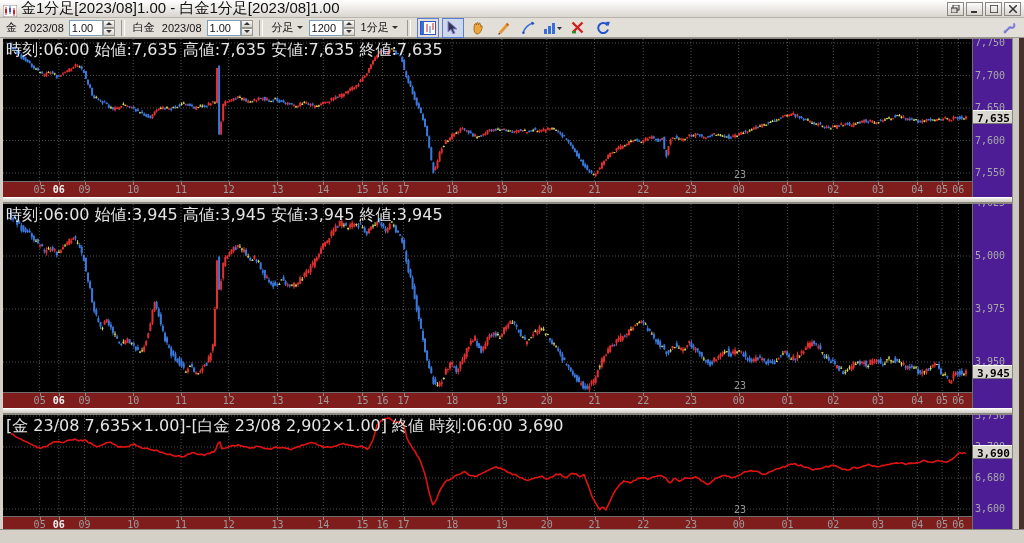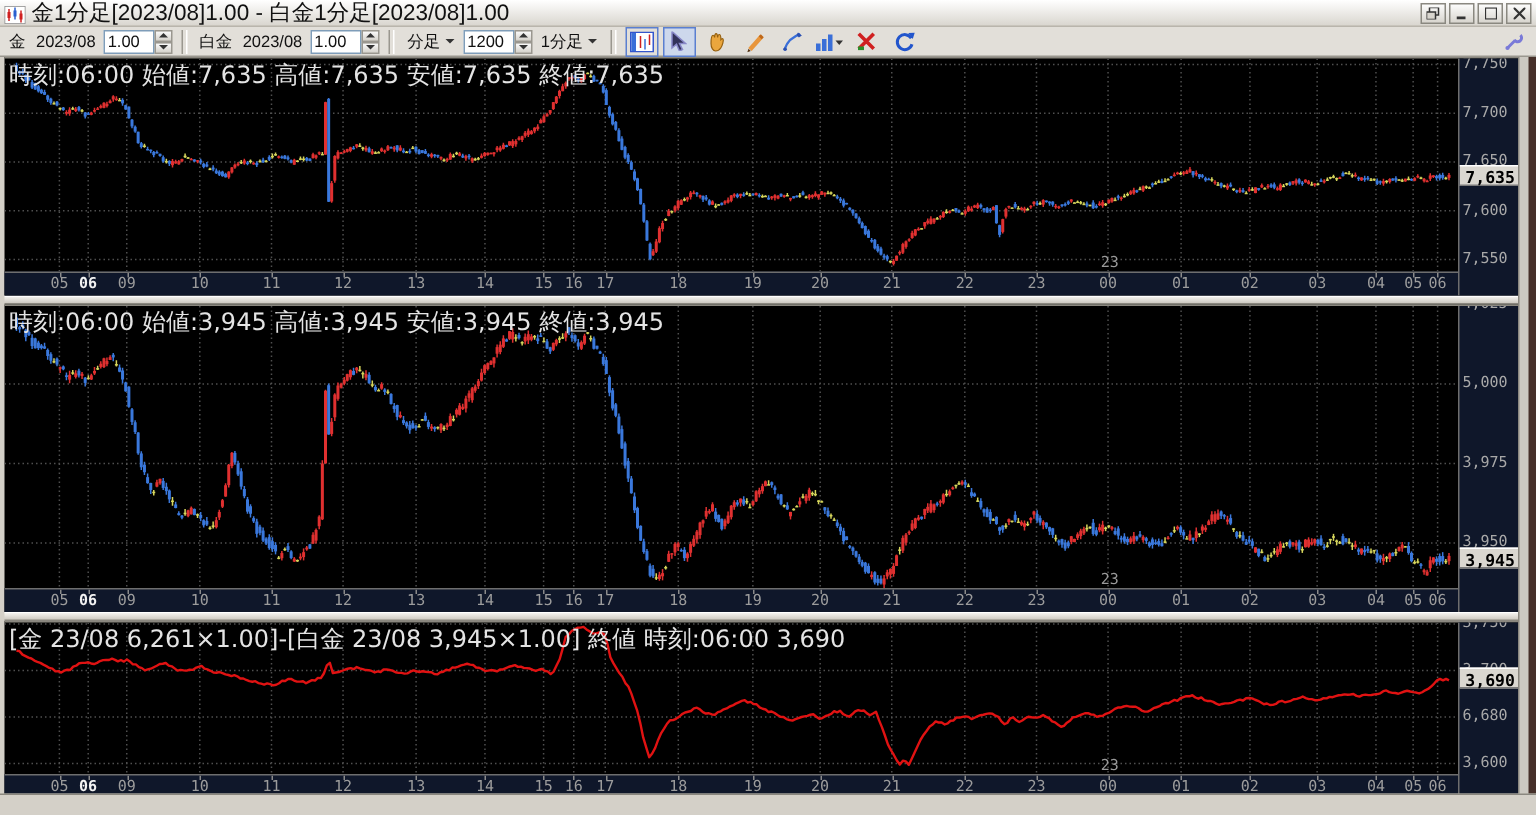--- a/index.html
+++ b/index.html
@@ -32,26 +32,26 @@
   .ibtn.framed{border:1px solid #5a7fd0;}
   .tb-right{margin-left:auto;display:flex;align-items:center;}
   
   .stack{position:relative;padding-left:3px;background:#d4d0c8;}
   .panel{background:#000;display:grid;grid-template-columns:969px 41px;grid-template-rows:1fr 16px;
      width:1010px;position:relative;border-top:1px solid #8a877f;}
   .plotwrap{position:relative;grid-column:1;grid-row:1;overflow:hidden;}
   .plotwrap svg{display:block;width:100%;height:100%;}
   .info{position:absolute;left:3px;top:1px;font-size:16px;color:#e4e4e4;white-space:nowrap;
      font-family:"DejaVu Sans","Liberation Sans",sans-serif;}
-  .axisrow{grid-column:1;grid-row:2;position:relative;background:#0f172a;border-top:1px solid #6e6e6e;overflow:hidden;}
+  .axisrow{grid-column:1;grid-row:2;position:relative;background:#7f1d1d;border-top:1px solid #6e6e6e;overflow:hidden;}
   .ticklabel{position:absolute;top:2px;transform:translateX(-50%);font-size:10px;color:#9c9c9c;
      font-family:"DejaVu Sans Mono","Liberation Mono",monospace;}
   .ticklabel.hl{color:#f2f2f2;font-weight:bold;}
   .tickmark{position:absolute;top:0;width:1px;height:3px;background:#8a8a8a;}
-  .ycol{grid-column:2;grid-row:1/3;position:relative;background:#0f172a;border-left:1px solid #6e6e6e;overflow:hidden;}
+  .ycol{grid-column:2;grid-row:1/3;position:relative;background:#4c1d95;border-left:1px solid #6e6e6e;overflow:hidden;}
   .ylabel{position:absolute;left:2px;font-size:10px;color:#a8a8a8;
      font-family:"DejaVu Sans Mono","Liberation Mono",monospace;}
   .pricebox{position:absolute;left:0;right:0;height:14px;background:#dad7d0;color:#000;
      font-size:11px;font-weight:bold;text-align:right;padding:1px 3px 0 0;box-sizing:border-box;
      border-top:1px solid #fff;border-bottom:1px solid #7a7a7a;
      font-family:"DejaVu Sans Mono","Liberation Mono",monospace;}
   .sep{height:6px;background:linear-gradient(#f2f0ec,#cdc9c1);border-top:1px solid #fff;
      border-bottom:1px solid #8a877f;width:1010px;box-sizing:border-box;}
   .bottomedge{position:absolute;left:0;right:0;bottom:0;height:13px;background:#d4d0c8;border-top:1px solid #8a877f;}
   .gutter-gray{position:absolute;top:38px;bottom:13px;right:5px;width:6px;background:#ccc9c2;border-left:1px solid #8a877f;}
@@ -2268,21 +2268,21 @@
           <line x1="735.7" x2="735.7" y1="0" y2="101" stroke="#4f4f4f" stroke-dasharray="1 2"></line>
           <line x1="784.4" x2="784.4" y1="0" y2="101" stroke="#4f4f4f" stroke-dasharray="1 2"></line>
           <line x1="830.3" x2="830.3" y1="0" y2="101" stroke="#4f4f4f" stroke-dasharray="1 2"></line>
           <line x1="875.1" x2="875.1" y1="0" y2="101" stroke="#4f4f4f" stroke-dasharray="1 2"></line>
           <line x1="914.3" x2="914.3" y1="0" y2="101" stroke="#4f4f4f" stroke-dasharray="1 2"></line>
           <line x1="939.1" x2="939.1" y1="0" y2="101" stroke="#4f4f4f" stroke-dasharray="1 2"></line>
           <line x1="955.4" x2="955.4" y1="0" y2="101" stroke="#4f4f4f" stroke-dasharray="1 2"></line>
           <polyline points="8.0,18.8 10.0,19.1 12.0,21.4 14.0,22.4 16.0,23.4 17.9,24.0 19.9,25.4 21.9,26.2 23.9,26.9 25.9,28.1 27.9,29.1 29.9,30.3 31.9,30.8 33.9,32.6 35.9,32.4 37.8,33.4 39.8,32.1 41.8,31.5 43.8,31.7 45.8,29.4 47.8,28.8 49.8,27.2 51.8,26.9 53.8,26.9 55.8,26.5 57.7,27.3 59.7,27.7 61.7,26.9 63.7,25.7 65.7,25.1 67.7,25.0 69.7,25.0 71.7,24.1 73.7,24.9 75.6,25.9 77.6,25.0 79.6,26.1 81.6,24.6 83.6,26.0 85.6,27.9 87.6,27.9 89.6,29.7 91.6,30.4 93.6,31.9 95.5,31.3 97.5,30.8 99.5,29.8 101.5,28.8 103.5,27.7 105.5,27.5 107.5,27.0 109.5,28.7 111.5,29.2 113.4,30.6 115.4,32.1 117.4,31.6 119.4,31.9 121.4,32.1 123.4,31.5 125.4,31.6 127.4,30.3 129.4,29.6 131.4,28.9 133.3,30.7 135.3,31.3 137.3,32.2 139.3,33.3 141.3,33.5 143.3,33.0 145.3,33.8 147.3,34.6 149.3,35.0 151.3,35.7 153.2,35.1 155.2,35.9 157.2,37.3 159.2,37.3 161.2,38.3 163.2,39.1 165.2,39.5 167.2,39.1 169.2,40.4 171.1,40.8 173.1,41.4 175.1,40.6 177.1,41.1 179.1,41.9 181.1,41.5 183.1,40.5 185.1,38.8 187.1,39.0 189.1,37.7 191.0,37.6 193.0,38.7 195.0,39.4 197.0,39.4 199.0,39.2 201.0,40.5 203.0,39.4 205.0,38.4 207.0,38.7 208.9,36.9 210.9,37.1 212.9,34.0 214.9,28.6 216.9,26.9 218.9,33.7 220.9,33.3 222.9,33.0 224.9,32.3 226.9,31.5 228.8,30.8 230.8,30.4 232.8,31.1 234.8,29.7 236.8,30.6 238.8,31.1 240.8,31.7 242.8,31.8 244.8,32.3 246.8,33.3 248.7,32.6 250.7,33.0 252.7,31.3 254.7,31.3 256.7,31.7 258.7,32.1 260.7,33.2 262.7,33.6 264.7,33.6 266.6,34.1 268.6,33.9 270.6,32.8 272.6,31.9 274.6,32.5 276.6,33.0 278.6,32.5 280.6,32.8 282.6,33.1 284.6,33.2 286.5,34.3 288.5,34.6 290.5,33.2 292.5,32.8 294.5,31.5 296.5,31.9 298.5,30.0 300.5,30.1 302.5,29.4 304.4,28.6 306.4,28.1 308.4,27.5 310.4,28.1 312.4,28.3 314.4,30.0 316.4,30.2 318.4,31.0 320.4,32.3 322.4,32.1 324.3,31.7 326.3,32.0 328.3,32.6 330.3,31.3 332.3,31.3 334.3,30.4 336.3,29.5 338.3,29.0 340.3,28.4 342.3,29.6 344.2,29.4 346.2,30.3 348.2,30.4 350.2,30.7 352.2,31.6 354.2,32.3 356.2,31.5 358.2,30.9 360.2,32.3 362.1,32.6 364.1,34.4 366.1,32.7 368.1,28.5 370.1,24.5 372.1,17.4 374.1,9.7 376.1,8.1 378.1,5.7 380.1,4.6 382.0,3.5 384.0,3.4 386.0,2.9 388.0,4.6 390.0,5.9 392.0,7.2 394.0,7.4 396.0,6.7 398.0,6.9 399.9,7.9 401.9,14.0 403.9,23.2 405.9,27.1 407.9,30.4 409.9,33.7 411.9,36.1 413.9,40.4 415.9,42.7 417.9,47.4 419.8,53.1 421.8,58.8 423.8,66.9 425.8,76.6 427.8,83.3 429.8,89.8 431.8,87.3 433.8,83.6 435.8,78.1 437.8,73.7 439.7,70.8 441.7,67.5 443.7,65.2 445.7,65.1 447.7,64.2 449.7,62.9 451.7,61.1 453.7,60.0 455.7,59.5 457.6,59.0 459.6,57.3 461.6,56.8 463.6,57.9 465.6,59.8 467.6,60.7 469.6,60.5 471.6,61.3 473.6,61.5 475.6,59.7 477.5,59.2 479.5,57.9 481.5,57.3 483.5,56.0 485.5,55.3 487.5,54.1 489.5,53.2 491.5,52.3 493.5,51.8 495.4,53.3 497.4,52.9 499.4,54.4 501.4,54.5 503.4,56.6 505.4,57.5 507.4,58.0 509.4,59.7 511.4,59.3 513.4,60.3 515.3,61.7 517.3,62.8 519.3,63.0 521.3,64.4 523.3,65.0 525.3,65.4 527.3,64.4 529.3,63.7 531.3,63.0 533.3,62.6 535.2,62.2 537.2,61.5 539.2,61.2 541.2,62.8 543.2,64.2 545.2,63.7 547.2,62.5 549.2,61.8 551.2,60.9 553.1,59.1 555.1,59.9 557.1,58.8 559.1,61.1 561.1,62.0 563.1,62.8 565.1,61.2 567.1,59.2 569.1,58.4 571.1,58.9 573.0,58.7 575.0,60.6 577.0,61.8 579.0,60.7 581.0,59.5 583.0,65.1 585.0,69.9 587.0,75.5 589.0,81.4 590.9,85.0 592.9,88.3 594.9,92.0 596.9,94.7 598.9,92.2 600.9,92.6 602.9,94.9 604.9,90.6 606.9,86.3 608.9,82.0 610.8,78.0 612.8,74.8 614.8,72.2 616.8,69.3 618.8,68.0 620.8,65.9 622.8,66.7 624.8,66.7 626.8,68.0 628.8,67.2 630.7,65.5 632.7,65.3 634.7,63.3 636.7,63.4 638.7,62.9 640.7,62.6 642.7,62.9 644.7,64.4 646.7,63.5 648.6,62.6 650.6,61.8 652.6,61.5 654.6,60.9 656.6,60.6 658.6,60.8 660.6,62.1 662.6,62.9 664.6,65.9 666.6,67.8 668.5,67.0 670.5,63.9 672.5,63.3 674.5,65.2 676.5,66.3 678.5,65.3 680.5,63.8 682.5,62.8 684.5,63.2 686.4,63.3 688.4,63.4 690.4,62.9 692.4,61.7 694.4,62.9 696.4,63.8 698.4,65.9 700.4,66.6 702.4,68.2 704.4,69.5 706.3,68.9 708.3,66.8 710.3,65.5 712.3,63.2 714.3,62.9 716.3,62.1 718.3,61.3 720.3,60.5 722.3,60.4 724.3,61.3 726.2,61.4 728.2,62.9 730.2,62.3 732.2,62.2 734.2,60.9 736.2,60.3 738.2,59.1 740.2,57.6 742.2,56.7 744.1,56.7 746.1,56.0 748.1,55.6 750.1,56.1 752.1,56.2 754.1,56.2 756.1,57.2 758.1,58.7 760.1,59.4 762.1,59.4 764.0,58.5 766.0,57.1 768.0,56.5 770.0,55.8 772.0,54.4 774.0,53.7 776.0,53.8 778.0,52.7 780.0,51.6 781.9,52.2 783.9,50.5 785.9,49.8 787.9,49.1 789.9,49.2 791.9,48.5 793.9,50.0 795.9,50.8 797.9,49.9 799.9,51.7 801.8,52.3 803.8,52.3 805.8,52.9 807.8,54.1 809.8,54.9 811.8,54.3 813.8,53.9 815.8,53.9 817.8,53.6 819.8,52.9 821.7,51.9 823.7,51.4 825.7,52.0 827.7,50.5 829.7,50.3 831.7,50.6 833.7,51.5 835.7,52.2 837.7,53.3 839.6,54.5 841.6,54.0 843.6,55.0 845.6,54.9 847.6,54.3 849.6,52.7 851.6,52.2 853.6,53.2 855.6,52.7 857.6,52.2 859.5,51.2 861.5,50.9 863.5,50.3 865.5,49.3 867.5,50.4 869.5,51.1 871.5,51.1 873.5,51.8 875.5,51.8 877.4,51.4 879.4,50.4 881.4,50.6 883.4,49.6 885.4,49.8 887.4,49.1 889.4,48.5 891.4,48.3 893.4,47.9 895.4,48.2 897.3,48.0 899.3,47.7 901.3,48.9 903.3,49.4 905.3,48.4 907.3,48.1 909.3,48.4 911.3,48.3 913.3,47.9 915.3,47.7 917.2,47.2 919.2,45.8 921.2,45.3 923.2,46.4 925.2,46.9 927.2,47.0 929.2,47.5 931.2,46.7 933.2,46.0 935.1,45.5 937.1,46.0 939.1,46.4 941.1,46.7 943.1,47.3 945.1,46.5 947.1,45.2 949.1,44.3 951.1,42.7 953.1,40.7 955.0,38.6 957.0,37.6 959.0,38.6 961.0,37.6 963.0,38.6" fill="none" stroke="#e01212" stroke-width="1.6" stroke-linejoin="round"></polyline>
           <text x="730.9" y="98" fill="#9a9a9a" font-size="10" font-family="DejaVu Sans Mono, monospace">23</text>
         </svg>
-      <div class="info">[金 23/08 6,261×1.00]-[白金 23/08 3,945×1.00] 終値 時刻:06:00 3,690</div>
+      <div class="info">[金 23/08 7,635×1.00]-[白金 23/08 2,902×1.00] 終値 時刻:06:00 3,690</div>
     </div>
     <div class="axisrow" id="axis-2">
         <div class="tickmark" style="left: 3.78225%;"></div>
         <span class="ticklabel" style="left: 3.78225%;">05</span>
         <div class="tickmark" style="left: 5.75335%;"></div>
         <span class="ticklabel hl" style="left: 5.75335%;">06</span>
         <div class="tickmark" style="left: 8.41434%;"></div>
         <span class="ticklabel" style="left: 8.41434%;">09</span>
         <div class="tickmark" style="left: 13.4407%;"></div>
         <span class="ticklabel" style="left: 13.4407%;">10</span>

